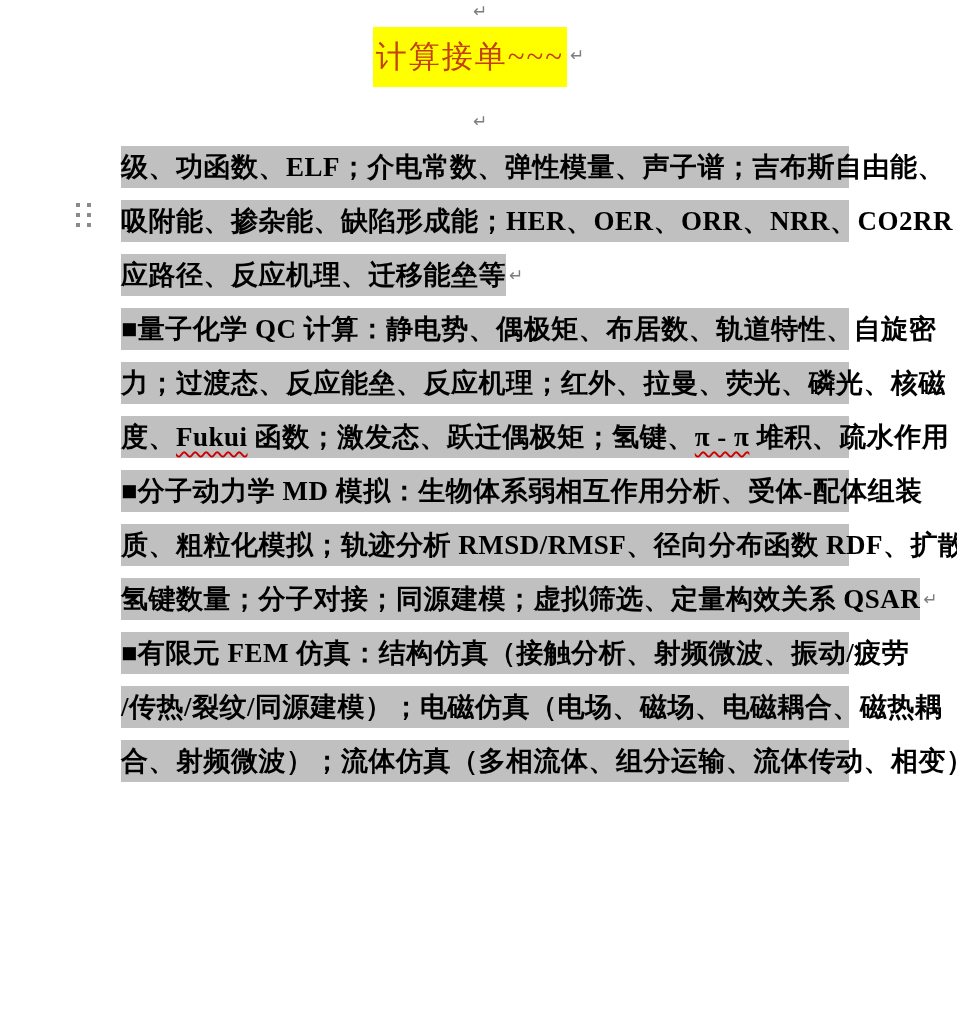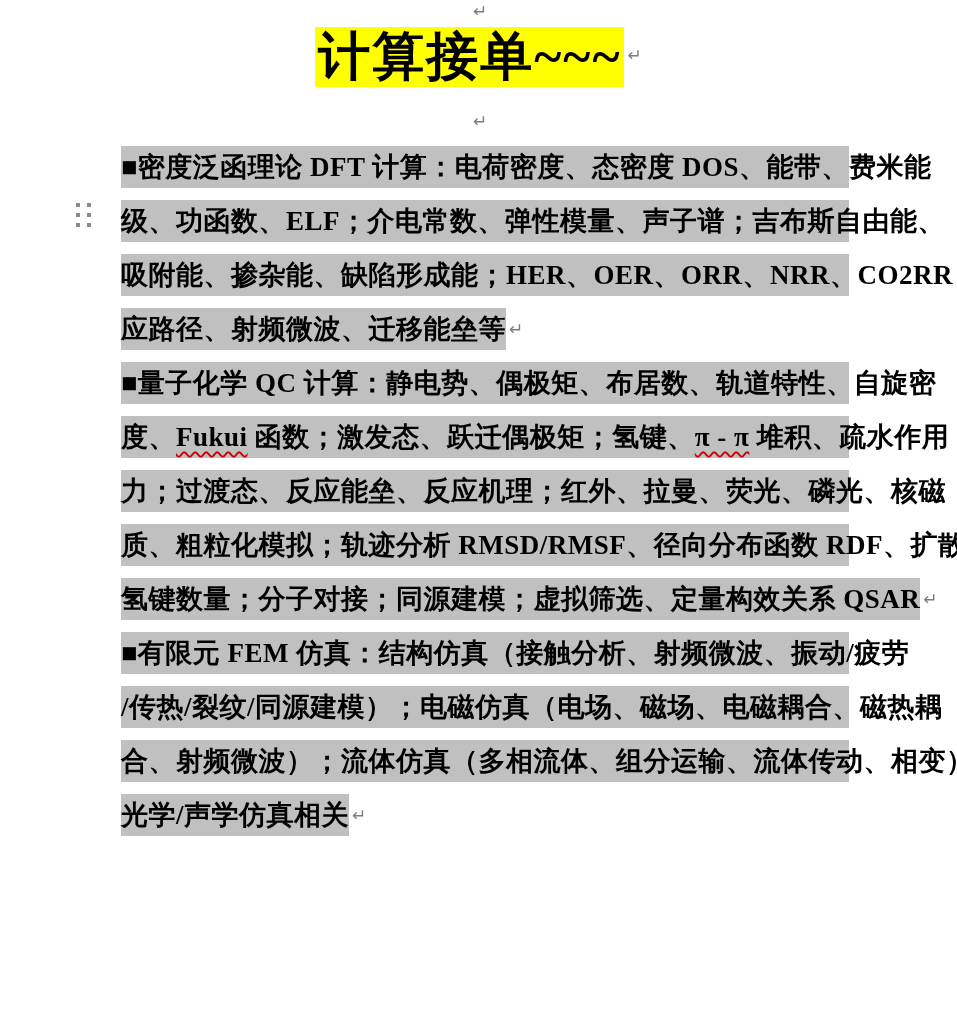--- a/index.html
+++ b/index.html
@@ -43,23 +43,23 @@
     width: 100%;
     height: 66px;
     line-height: 66px;
     text-align: center;
     white-space: nowrap;
   }
   .title-hl {
     display: inline-block;
     vertical-align: middle;
     background: var(--yellow, #ffff00);
-    color: #000000;
-    font-size: 52px;
-    font-weight: bold;
+    color: #c2410c;
+    font-size: 31px;
+    font-weight: normal;
     line-height: 60px;
     padding: 0 3px;
     letter-spacing: 2px;
   }
   
   .body-text {
     position: absolute;
     left: 121px;
     top: 137px;
     width: 728px;
@@ -129,28 +129,27 @@
   <div class="drag-handle">
     <i></i>
       <i></i>
       <i></i>
       <i></i>
       <i></i>
       <i></i>
   </div>
 
   <div class="body-text" id="body-text">
-      <div class="line full"><span class="hl">■密度泛函理论 DFT 计算：电荷密度、态密度 DOS、能带、费米能</span></div>
       <div class="line full"><span class="hl">级、功函数、ELF；介电常数、弹性模量、声子谱；吉布斯自由能、</span></div>
       <div class="line full"><span class="hl">吸附能、掺杂能、缺陷形成能；HER、OER、ORR、NRR、CO2RR；反</span></div>
-      <div class="line"><span class="hl">应路径、射频微波、迁移能垒等</span><span class="pmark">↵</span></div>
+      <div class="line"><span class="hl">应路径、反应机理、迁移能垒等</span><span class="pmark">↵</span></div>
       <div class="line full"><span class="hl">■量子化学 QC 计算：静电势、偶极矩、布居数、轨道特性、自旋密</span></div>
+      <div class="line full"><span class="hl">力；过渡态、反应能垒、反应机理；红外、拉曼、荧光、磷光、核磁</span></div>
       <div class="line full"><span class="hl"><span>度、</span><span class="sq">Fukui</span><span> 函数；激发态、跃迁偶极矩；氢键、</span><span class="sq">π - π</span><span> 堆积、疏水作用</span></span></div>
-      <div class="line full"><span class="hl">力；过渡态、反应能垒、反应机理；红外、拉曼、荧光、磷光、核磁</span></div>
+      <div class="line full"><span class="hl">■分子动力学 MD 模拟：生物体系弱相互作用分析、受体-配体组装</span></div>
       <div class="line full"><span class="hl">质、粗粒化模拟；轨迹分析 RMSD/RMSF、径向分布函数 RDF、扩散、</span></div>
       <div class="line"><span class="hl">氢键数量；分子对接；同源建模；虚拟筛选、定量构效关系 QSAR</span><span class="pmark">↵</span></div>
       <div class="line full"><span class="hl">■有限元 FEM 仿真：结构仿真（接触分析、射频微波、振动/疲劳</span></div>
       <div class="line full"><span class="hl">/传热/裂纹/同源建模）；电磁仿真（电场、磁场、电磁耦合、磁热耦</span></div>
       <div class="line full"><span class="hl">合、射频微波）；流体仿真（多相流体、组分运输、流体传动、相变）；</span></div>
-      <div class="line"><span class="hl">光学/声学仿真相关</span><span class="pmark">↵</span></div>
     </div>
 
 </div>
 
 </body></html>

